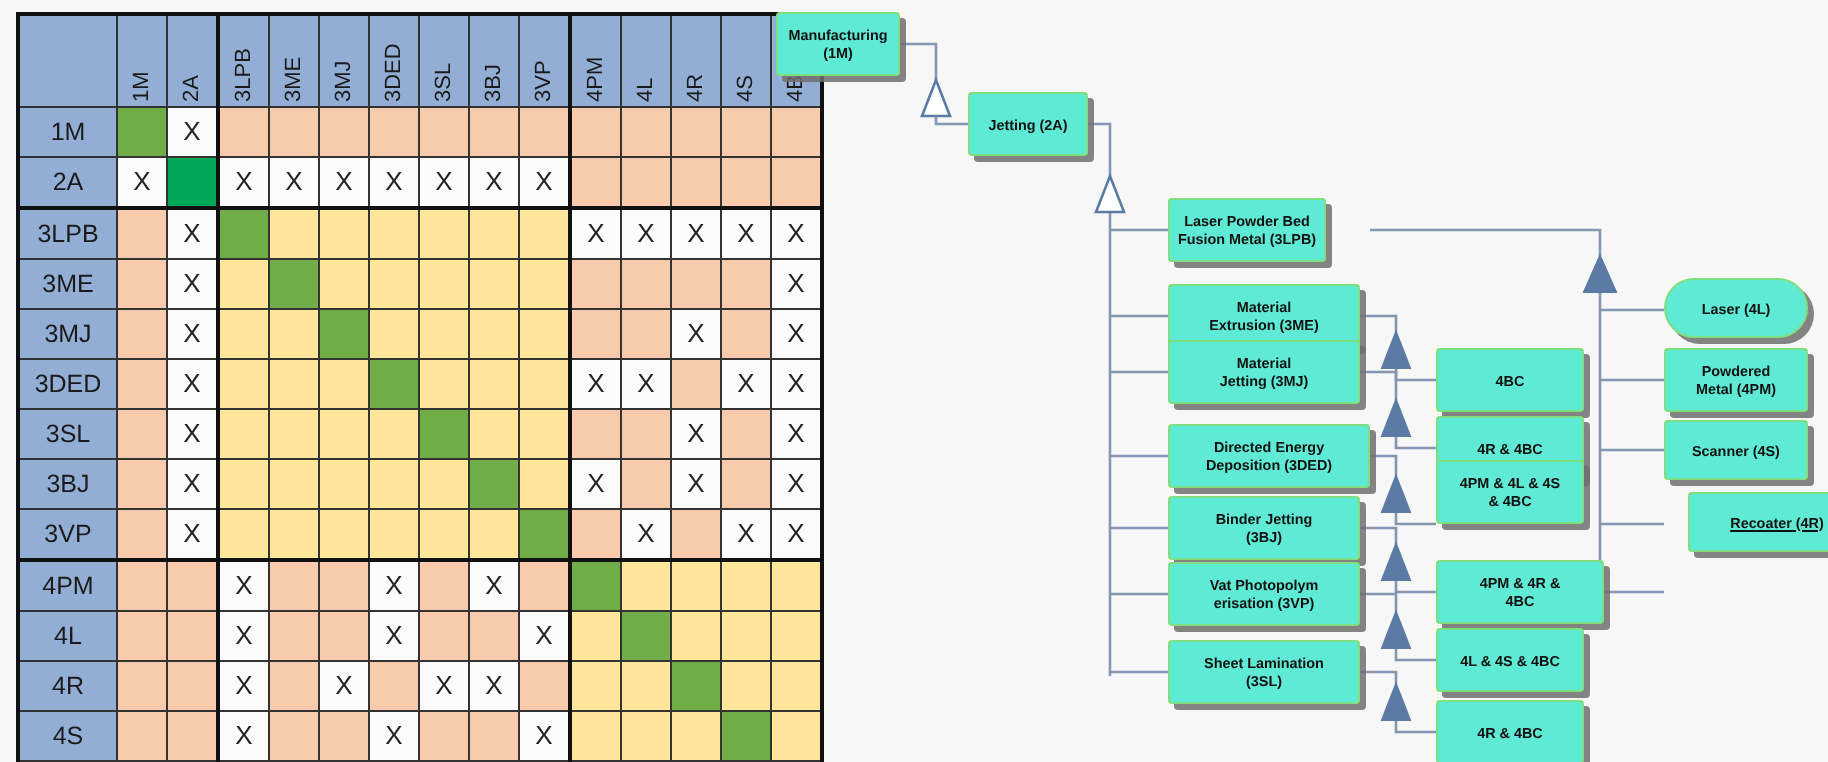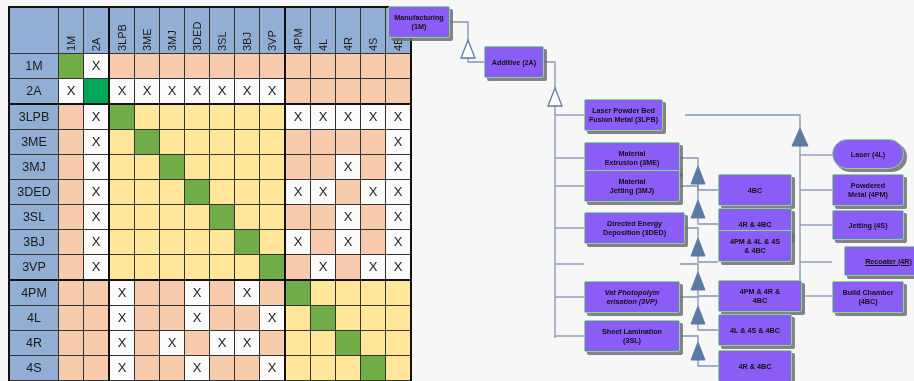--- a/index.html
+++ b/index.html
@@ -27,21 +27,21 @@
   .c-green2{background:#00a758;}
   .xm{font-size:13px;line-height:1;color:#222;}
 
   
   #dsm .sep-l{border-left:2px solid #111;}
   #dsm .sep-t{border-top:2px solid #111;}
 
   
   #tree{position:absolute;left:380px;top:0;width:534px;height:381px;}
   #tree svg{position:absolute;left:0;top:0;}
-  .node{position:absolute;box-sizing:border-box;background:#8b5cf6;
+  .node{position:absolute;box-sizing:border-box;background:#5eead4;
         border:1.5px solid #7fdf7f;border-radius:2px;
         box-shadow:3px 3px 0 rgba(110,110,110,.85);
         display:flex;align-items:center;justify-content:center;
         text-align:center;font-size:7.2px;font-weight:bold;color:#111;
         line-height:1.25;padding:1px 2px;}
 </style>
 </head>
 <body>
 
 <table id="dsm">
@@ -387,34 +387,34 @@
       <polygon points="318,166 311,184 325,184"></polygon>
       <polygon points="318,200 311,218 325,218"></polygon>
       <polygon points="318,238 311,256 325,256"></polygon>
       <polygon points="318,272 311,290 325,290"></polygon>
       <polygon points="318,306 311,324 325,324"></polygon>
       <polygon points="318,342 311,360 325,360"></polygon>
     </g>
   </svg>
 
   <div class="node" style="left:8px;top:6px;width:62px;height:32px;">Manufacturing<br>(1M)</div>
-  <div class="node" style="left:104px;top:46px;width:60px;height:32px;">Additive (2A)</div>
+  <div class="node" style="left:104px;top:46px;width:60px;height:32px;">Jetting (2A)</div>
 
   <div class="node" style="left:204px;top:99px;width:79px;height:32px;">Laser Powder Bed<br>Fusion Metal (3LPB)</div>
   <div class="node" style="left:204px;top:142px;width:96px;height:32px;">Material<br>Extrusion (3ME)</div>
   <div class="node" style="left:204px;top:170px;width:96px;height:32px;">Material<br>Jetting (3MJ)</div>
   <div class="node" style="left:204px;top:212px;width:101px;height:32px;">Directed Energy<br>Deposition (3DED)</div>
-  <div class="node" style="left:204px;top:281px;width:96px;height:32px;font-style:italic;">Vat Photopolym<br>erisation (3VP)</div>
+  <div class="node" style="left:204px;top:248px;width:96px;height:32px;">Binder Jetting<br>(3BJ)</div>
+  <div class="node" style="left:204px;top:281px;width:96px;height:32px;">Vat Photopolym<br>erisation (3VP)</div>
   <div class="node" style="left:204px;top:320px;width:96px;height:32px;">Sheet Lamination<br>(3SL)</div>
 
   <div class="node" style="left:338px;top:174px;width:74px;height:32px;">4BC</div>
   <div class="node" style="left:338px;top:208px;width:74px;height:32px;">4R &amp; 4BC</div>
   <div class="node" style="left:338px;top:230px;width:74px;height:32px;">4PM &amp; 4L &amp; 4S<br>&amp; 4BC</div>
   <div class="node" style="left:338px;top:280px;width:84px;height:32px;">4PM &amp; 4R &amp;<br>4BC</div>
   <div class="node" style="left:338px;top:314px;width:74px;height:32px;">4L &amp; 4S &amp; 4BC</div>
   <div class="node" style="left:338px;top:350px;width:74px;height:32px;">4R &amp; 4BC</div>
 
   <div class="node" style="left:452px;top:139px;width:72px;height:30px;border-radius:15px;">Laser  (4L)</div>
   <div class="node" style="left:452px;top:174px;width:72px;height:32px;">Powdered<br>Metal (4PM)</div>
-  <div class="node" style="left:452px;top:210px;width:72px;height:30px;">Jetting (4S)</div>
+  <div class="node" style="left:452px;top:210px;width:72px;height:30px;">Scanner (4S)</div>
   <div class="node" style="left:464px;top:246px;width:89px;height:30px;text-decoration:underline;">Recoater (4R)</div>
-  <div class="node" style="left:452px;top:281px;width:72px;height:32px;">Build Chamber<br>(4BC)</div>
 </div>
 
 </body></html>

